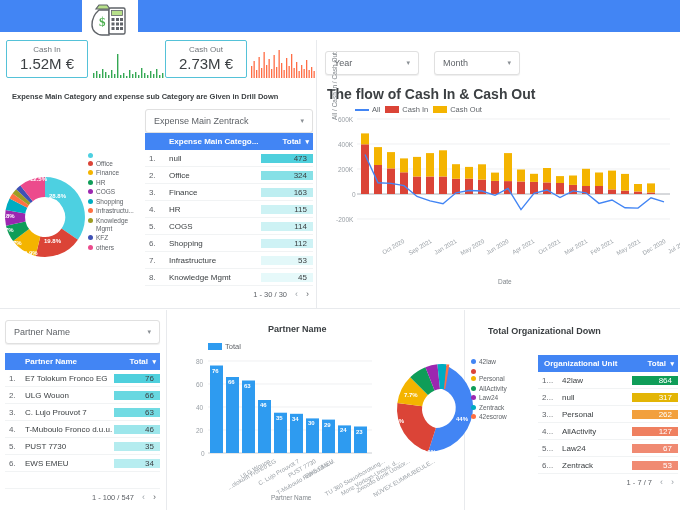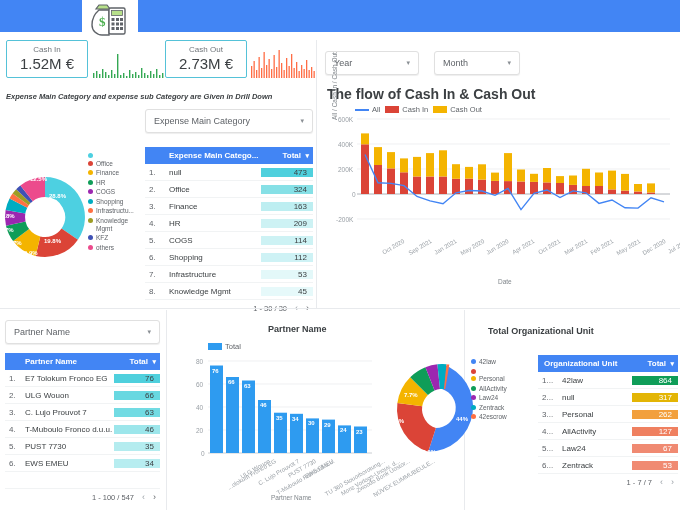--- a/index.html
+++ b/index.html
@@ -234,24 +234,24 @@
 
 <div class="dropdown" style="left:325px; top:51px; width:94px; height:24px;">
   <span>Year</span>
   <span class="caret">▾</span>
 </div>
 <div class="dropdown" style="left:434px; top:51px; width:86px; height:24px;">
   <span>Month</span>
   <span class="caret">▾</span>
 </div>
 
-<div class="note" style="left:6px; top:92px;font-style:italic;">Expense Main Category and expense sub Category are Given in Drill Down</div>
+<div class="note" style="left:12px; top:92px;">Expense Main Category and expense sub Category are Given in Drill Down</div>
 
 <div class="dropdown" style="left:145px; top:109px; width:168px; height:24px;">
-  <span>Expense Main Category</span>
+  <span>Expense Main Zentrack</span>
   <span class="caret">▾</span>
 </div>
 
 <div style="position:absolute; left:2px; top:165px;">
   <svg width="86" height="104" viewBox="0 0 86 104">
     <g transform="translate(43,52)">
 
       <path d="M 0 -40 A 40 40 0 0 1 32.9 22.7 L 16.5 11.4 A 20 20 0 0 0 0 -20 Z" fill="#4dd0e1"></path>
 
       <path d="M 32.9 22.7 A 40 40 0 0 1 -9.4 38.9 L -4.7 19.4 A 20 20 0 0 0 16.5 11.4 Z" fill="#db4437"></path>
@@ -318,21 +318,21 @@
   <div class="li">
       <span class="dot" style="background:#3f51b5"></span>
       <span>KFZ</span>
     </div>
   <div class="li">
       <span class="dot" style="background:#ec4b8c"></span>
       <span>others</span>
     </div>
 </div>
 
-<div class="dtable" style="left:145px; top:147px; width:168px;">
+<div class="dtable" style="left:145px; top:133px; width:168px;">
   <div class="thead">
     <div class="c-idx"></div>
     <div class="c-name">Expense Main Catego...</div>
     <div class="c-tot"><span>Total</span><span class="sort">▾</span></div>
   </div>
   <div class="trow">
       <div class="c-idx">1.</div>
       <div class="c-name">null</div>
       <div class="c-tot" style="background:#4fd0dd;">473</div>
     </div>
@@ -342,21 +342,21 @@
       <div class="c-tot" style="background:#86e0e6;">324</div>
     </div>
   <div class="trow">
       <div class="c-idx">3.</div>
       <div class="c-name">Finance</div>
       <div class="c-tot" style="background:#bdeef1;">163</div>
     </div>
   <div class="trow">
       <div class="c-idx">4.</div>
       <div class="c-name">HR</div>
-      <div class="c-tot" style="background:#cdf2f4;">209</div>
+      <div class="c-tot" style="background:#cdf2f4;">115</div>
     </div>
   <div class="trow">
       <div class="c-idx">5.</div>
       <div class="c-name">COGS</div>
       <div class="c-tot" style="background:#cdf2f4;">114</div>
     </div>
   <div class="trow">
       <div class="c-idx">6.</div>
       <div class="c-name">Shopping</div>
       <div class="c-tot" style="background:#cef2f5;">112</div>
@@ -593,21 +593,21 @@
 <div class="xtick" style="left:251px; top:458px;">C. Lujo Prouvot 7</div>
 <div class="xtick" style="left:267px; top:458px;">T-Muboulo Fronco d.u.u.</div>
 <div class="xtick" style="left:283px; top:458px;">PUST 7730</div>
 <div class="xtick" style="left:299px; top:458px;">EWS EMEU</div>
 <div class="xtick" style="left:315px; top:458px;">TU 360 Stouorborotung...</div>
 <div class="xtick" style="left:331px; top:458px;">Monz Vorlogs-Unouv. d...</div>
 <div class="xtick" style="left:347px; top:458px;">Zwoodo Bonk Uostor...</div>
 <div class="xtick" style="left:363px; top:458px;">NÜVEX EUMMUBEULE...</div>
 <div class="axis-label" style="left:271px; top:494px;">Partner Name</div>
 
-<div class="chart-title" style="left:488px; top:326px; font-size:9px;">Total Organizational Unit</div>
+<div class="chart-title" style="left:488px; top:326px; font-size:9px;">Total Organizational Down</div>
 
 <div style="position:absolute; left:390px; top:357px;">
   <svg width="104" height="104" viewBox="0 0 104 104">
     <g transform="translate(52,52)">
 
       <path d="M 0 -45 A 45 45 0 0 1 -13.8 42.8 L -6.1 19.0 A 20 20 0 0 0 0 -20 Z" fill="#4285f4"></path>
 
       <path d="M -13.8 42.8 A 45 45 0 0 1 -44.6 -6.0 L -19.8 -2.7 A 20 20 0 0 0 -6.1 19.0 Z" fill="#db4437"></path>
 
       <path d="M -44.6 -6.0 A 45 45 0 0 1 -31.8 -31.8 L -14.1 -14.1 A 20 20 0 0 0 -19.8 -2.7 Z" fill="#f4b400"></path>

